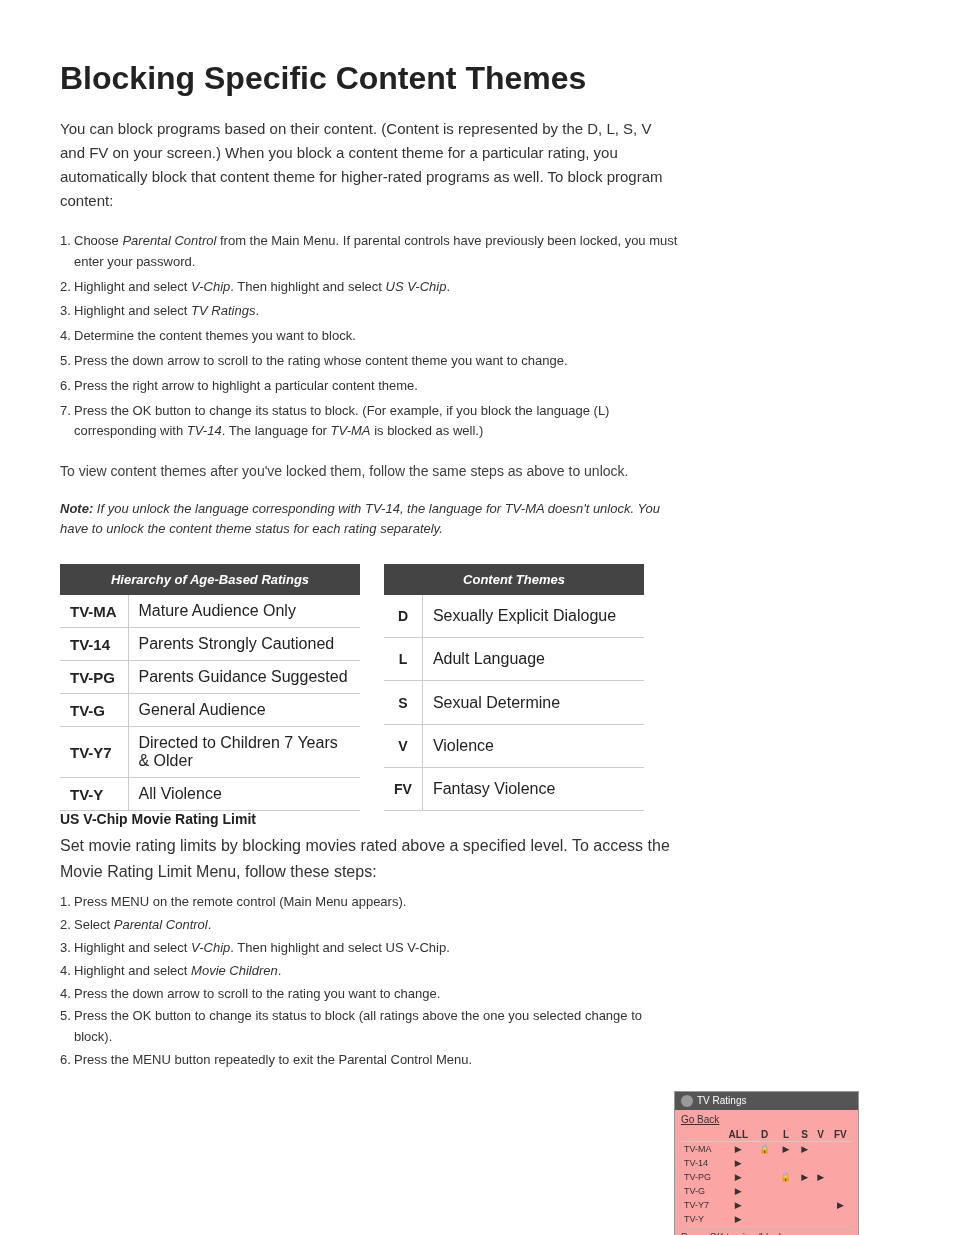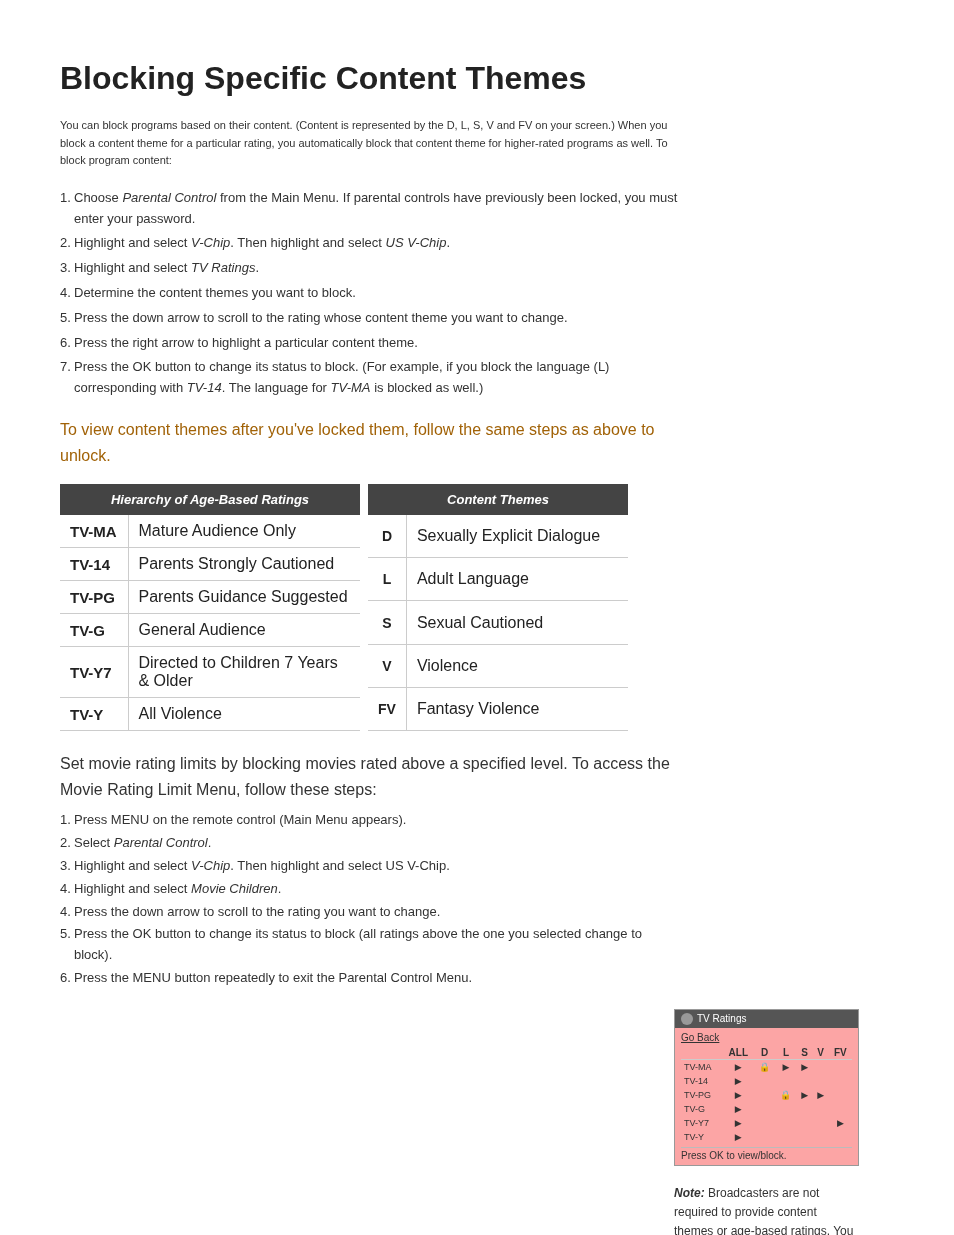--- a/index.html
+++ b/index.html
@@ -27,21 +27,21 @@
       float: right;
       padding-top: 10px;
     }
     h1 {
       font-size: 32px;
       font-weight: bold;
       margin-bottom: 20px;
       color: #222;
     }
     .intro-text {
-      font-size: 11px;
+      font-size: 15px;
       line-height: 1.6;
       margin-bottom: 18px;
       color: #333;
     }
     .steps-list {
       list-style: none;
       margin-bottom: 18px;
       padding-left: 0;
     }
     .steps-list li {
@@ -50,43 +50,42 @@
       color: #333;
       margin-bottom: 4px;
       padding-left: 14px;
       position: relative;
     }
     .steps-list li .num {
       position: absolute;
       left: 0;
     }
     .unlock-text {
-      font-size: 16px;
+      font-size: 14px;
       line-height: 1.6;
       margin-bottom: 16px;
-      color: #a16207;
+      color: #404040;
     }
     .note-bold {
       font-size: 13px;
       line-height: 1.6;
       margin-bottom: 24px;
       color: #333;
     }
     .note-bold strong {
       font-weight: bold;
       font-style: italic;
     }
     .note-bold em {
       font-style: italic;
     }
     
     .tables-section {
       display: flex;
-      gap: 8px;
-      margin-bottom: 20px;
+      gap: 24px;
     }
     .table-block {
       border-collapse: collapse;
     }
     .table-left {
       width: 300px;
     }
     .table-right {
       width: 260px;
     }
@@ -263,20 +262,23 @@
         Press the right arrow to highlight a particular content theme.
       </li>
       <li>
         <span class="num">7.</span>
         Press the OK button to change its status to block. (For example, if you block the language (L) corresponding with <em>TV-14</em>. The language for <em>TV-MA</em> is blocked as well.)
       </li>
     </ol>
 
     <p class="unlock-text">To view content themes after you've locked them, follow the same steps as above to unlock.</p>
 
+    <p class="note-bold">
+      <strong>Note:</strong> <em>If you unlock the language corresponding with TV-14, the language for TV-MA doesn't unlock. You have to unlock the content theme status for each rating separately.</em>
+    </p>
 
     <div class="tables-section">
 
       <table class="table-block table-left">
         <thead>
           <tr>
             <th colspan="2">Hierarchy of Age-Based Ratings</th>
           </tr>
         </thead>
         <tbody>
@@ -317,35 +319,36 @@
           <tr>
             <td>D</td>
             <td>Sexually Explicit Dialogue</td>
           </tr>
           <tr>
             <td>L</td>
             <td>Adult Language</td>
           </tr>
           <tr>
             <td>S</td>
-            <td>Sexual Cautioned</td>
+            <td>Sexual Determine</td>
           </tr>
           <tr>
             <td>V</td>
             <td>Violence</td>
           </tr>
           <tr>
             <td>FV</td>
             <td>Fantasy Violence</td>
           </tr>
         </tbody>
       </table>
     </div>
 
     <div class="us-vchip-section">
+      <p class="us-vchip-title">US V-Chip Movie Rating Limit</p>
       <p class="us-vchip-intro">Set movie rating limits by blocking movies rated above a specified level. To access the Movie Rating Limit Menu, follow these steps:</p>
 
       <ol class="movie-steps">
         <li>
           <span class="mnum">1.</span>
           Press MENU on the remote control (Main Menu appears).
         </li>
         <li>
           <span class="mnum">2.</span>
           Select <em>Parental Control</em>.

